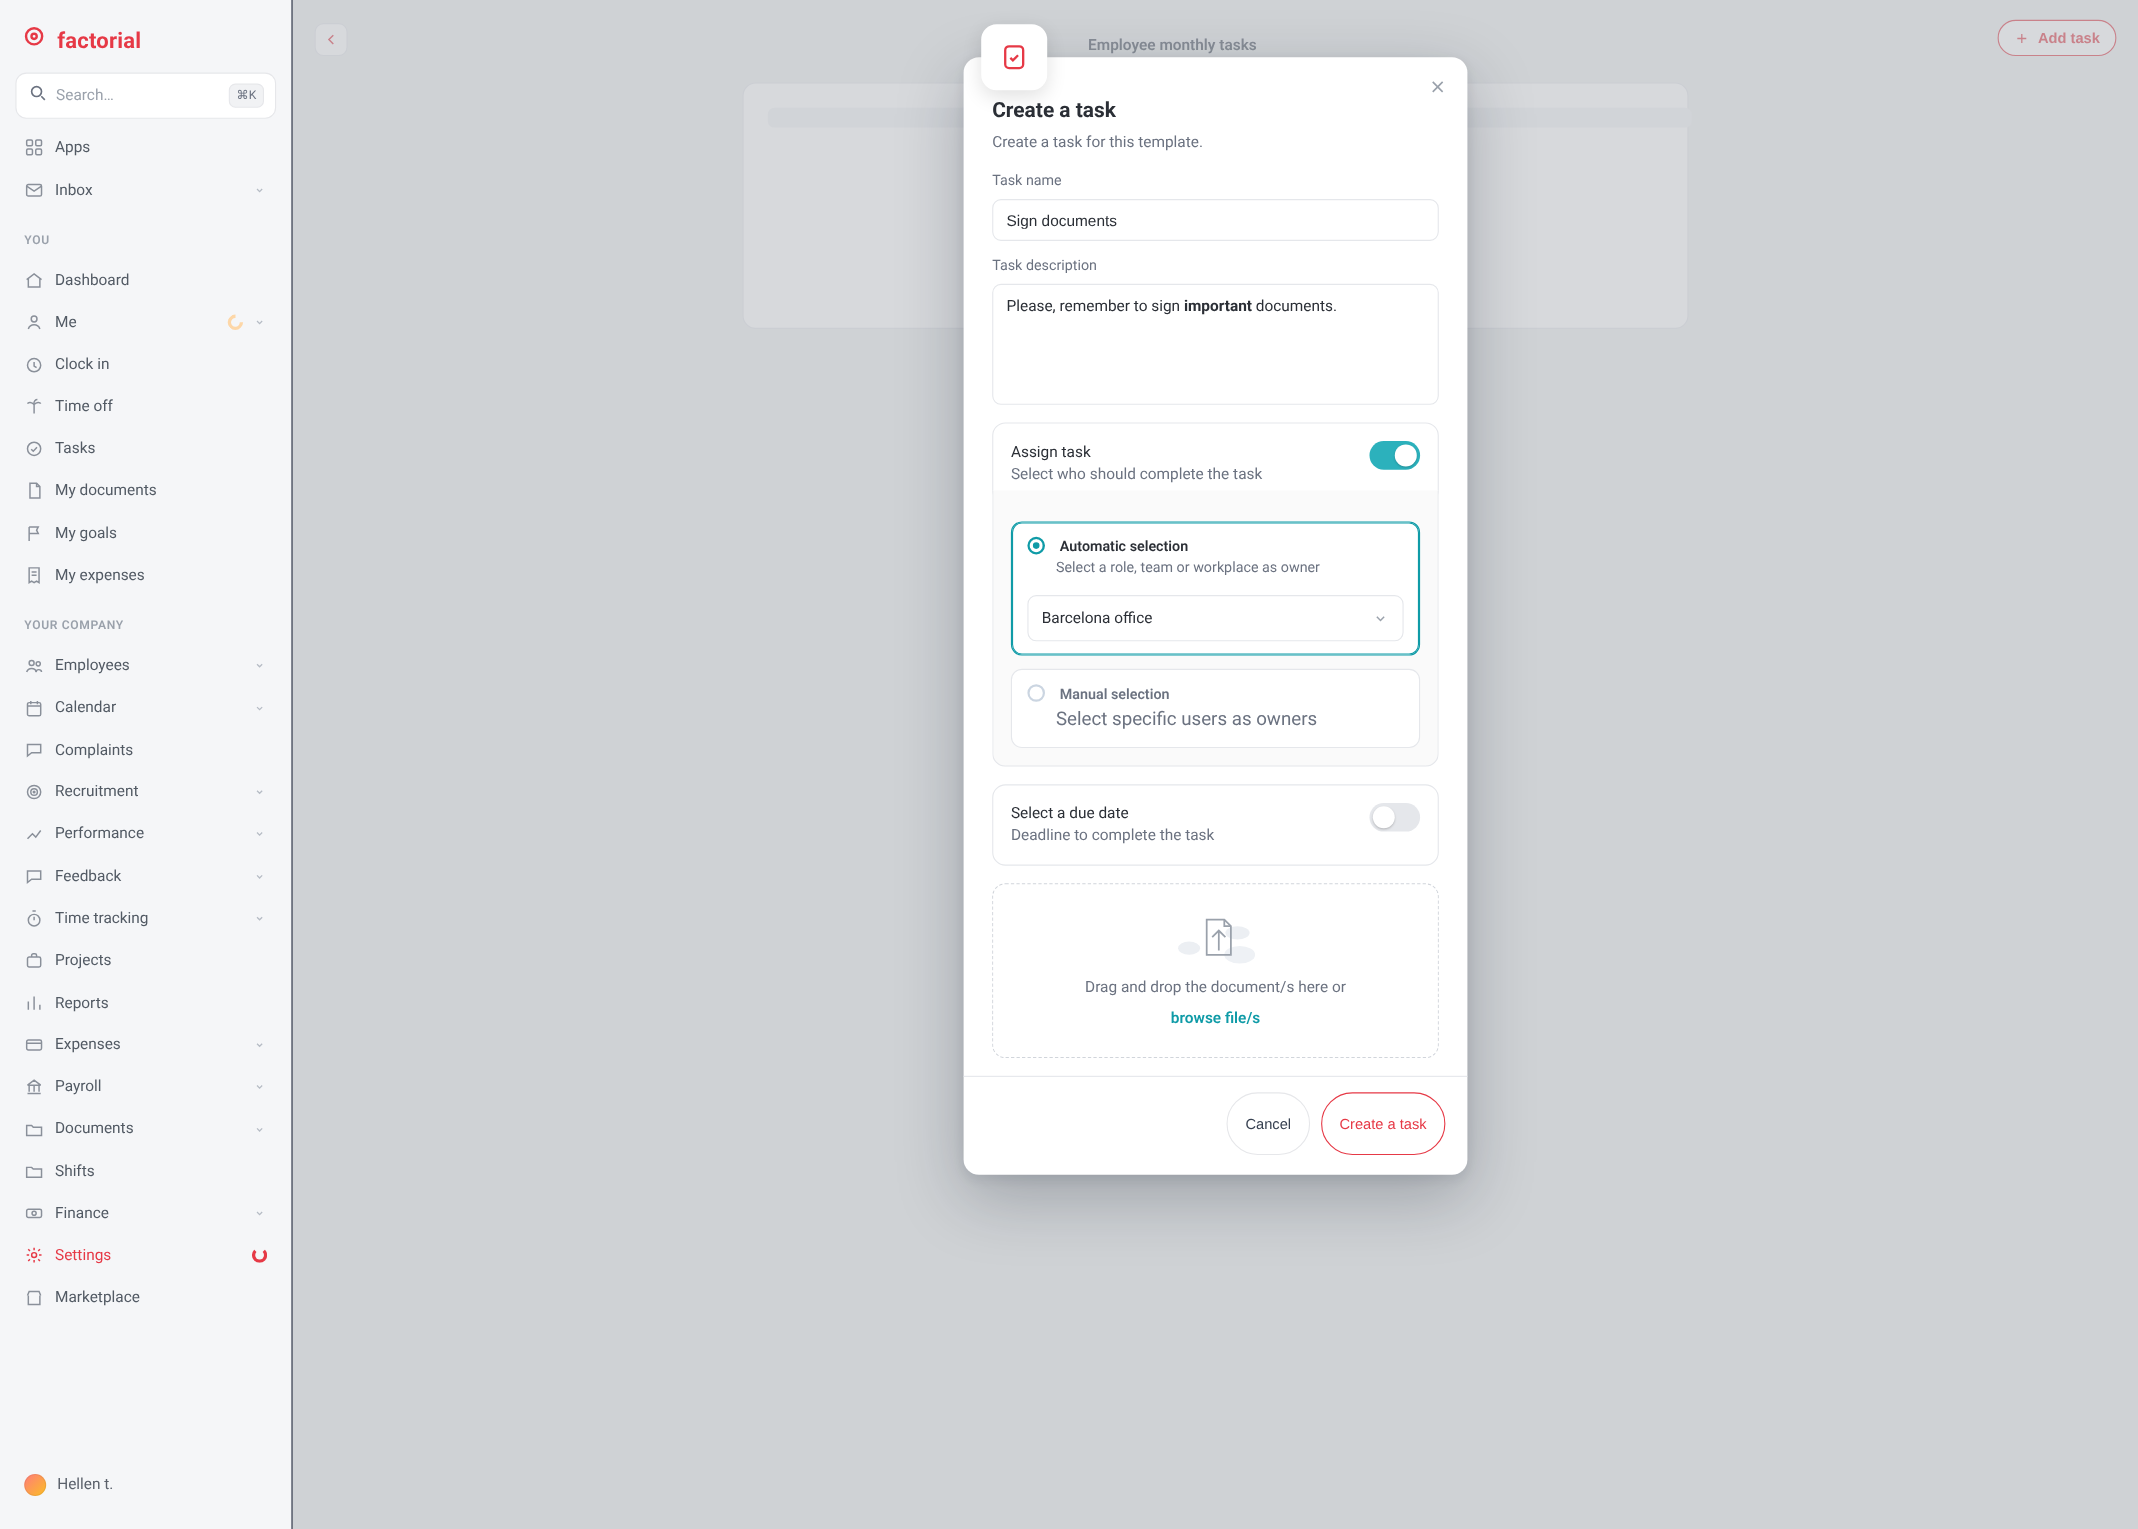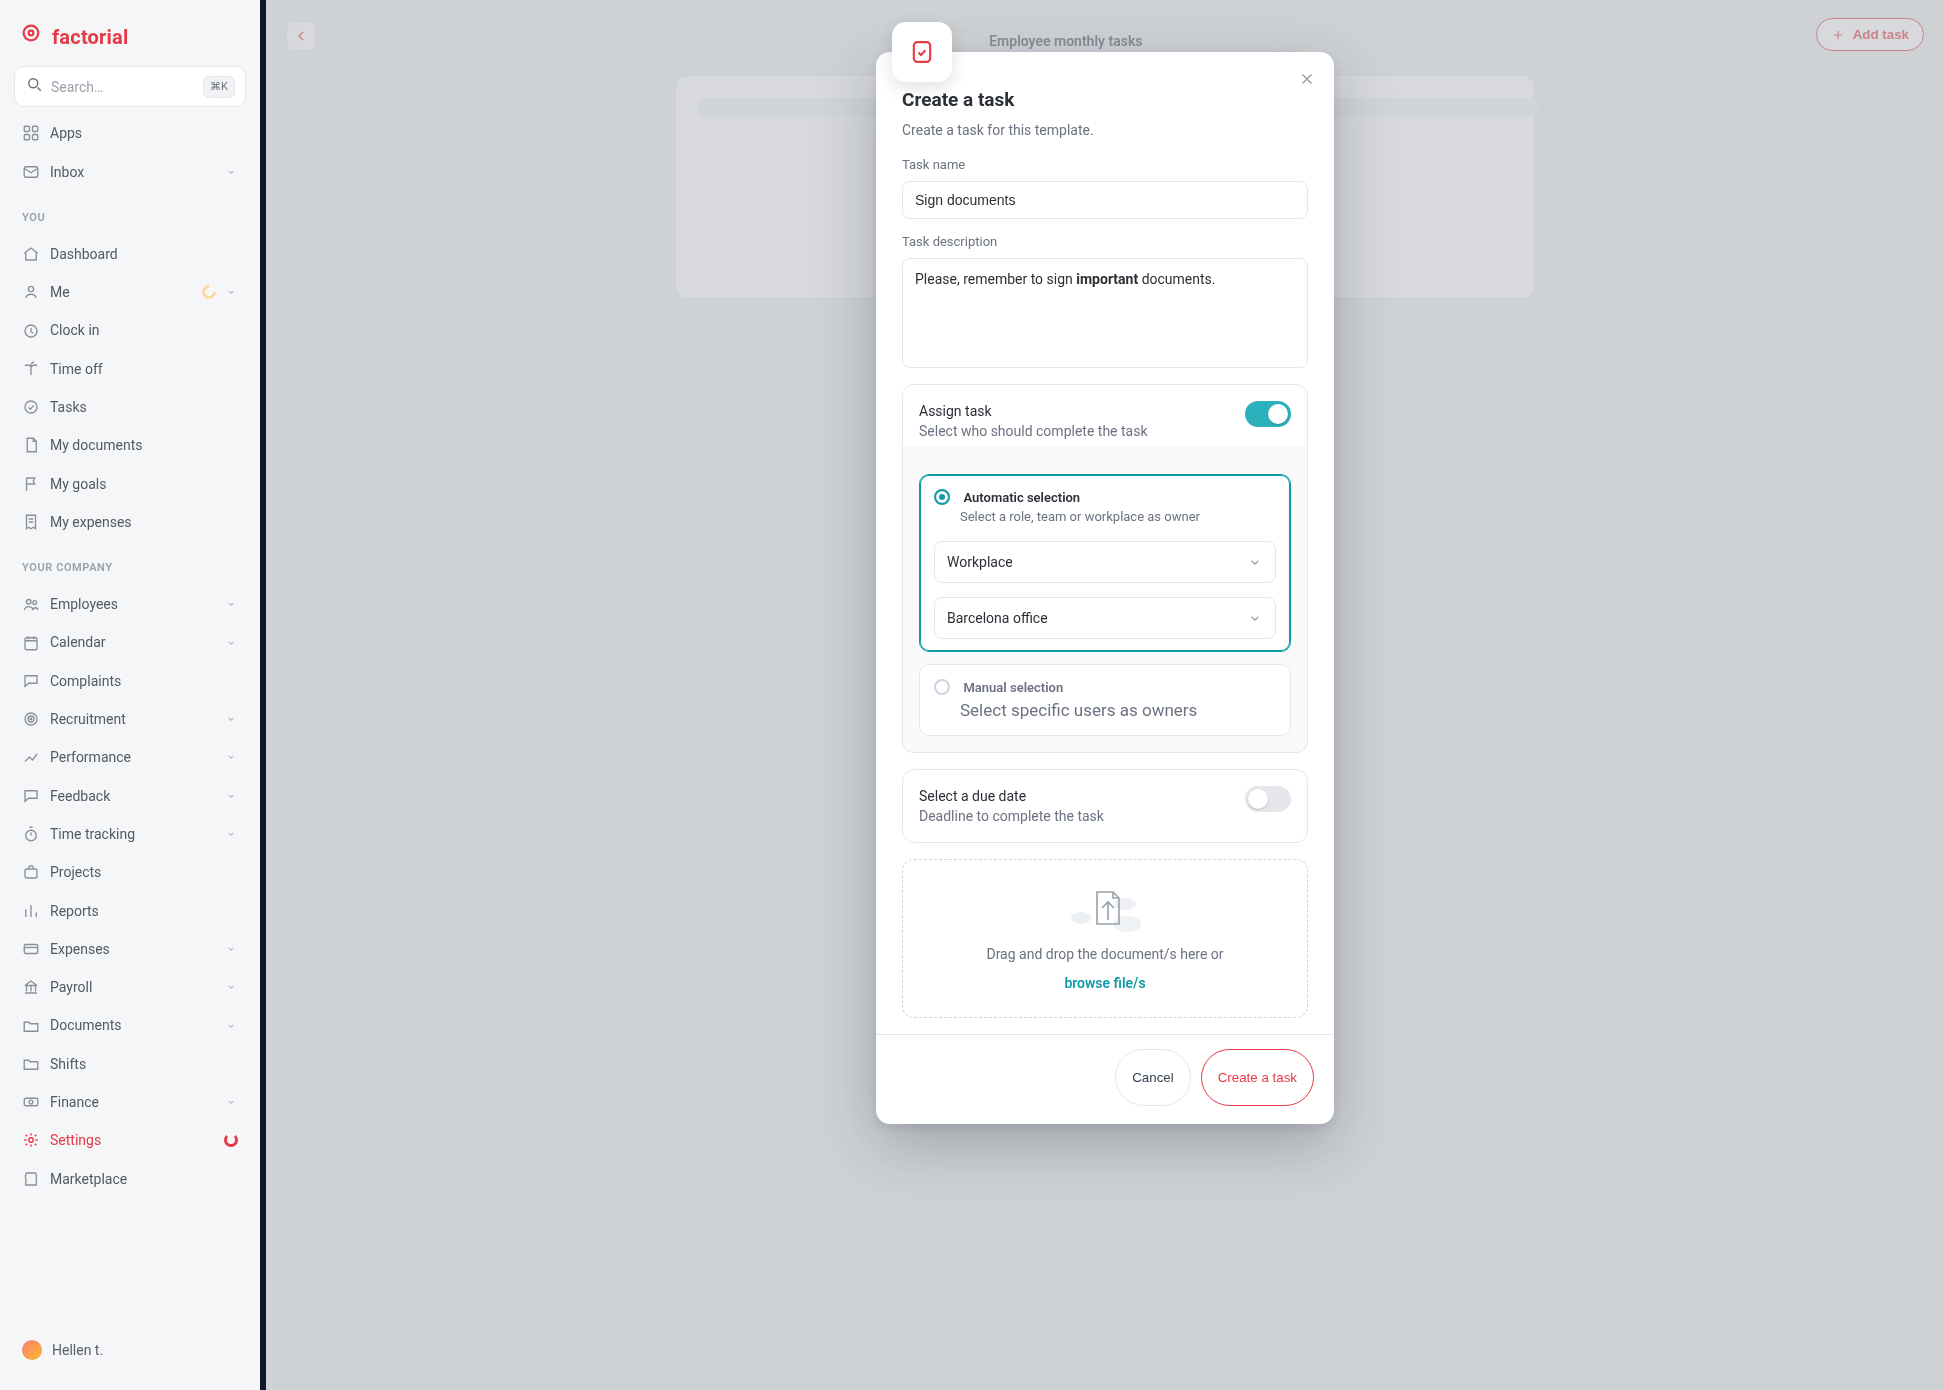--- a/index.html
+++ b/index.html
@@ -13,21 +13,21 @@
     --brand:#e63946;
     --brand-soft:#fca5a5;
     --teal:#0f9ba7;
     --teal-2:#2cb1bc;
     --sidebar-w:266px;
   }
   *{box-sizing:border-box;-webkit-font-smoothing:antialiased}
   body{margin:0;background:#e9eaec;color:var(--text);font:14px/1.45 -apple-system,BlinkMacSystemFont,"Segoe UI",Roboto,Helvetica,Arial,sans-serif}
   .app{display:flex;min-height:100vh;padding:0;position:relative}
   
-  .sidebar{width:var(--sidebar-w);padding:18px 14px 20px;background:#f5f6f8;border-right:6px solid #0f172a;display:flex;flex-direction:column;gap:8px}
+  .sidebar{width:var(--sidebar-w);padding:18px 14px 20px;background:#f5f6f8;border-right:1px solid #0f172a;display:flex;flex-direction:column;gap:8px}
   .brand{display:flex;align-items:center;gap:10px;color:var(--brand);font-weight:700;font-size:20px;letter-spacing:.2px;padding:4px 6px 6px}
   .brand svg{width:22px;height:22px;color:var(--brand)}
   .search{display:flex;align-items:center;justify-content:space-between;background:#ffffff;border:1px solid #e6e7ea;border-radius:10px;padding:8px 10px;color:var(--muted)}
   .search .left{display:flex;align-items:center;gap:8px}
   .kbd{background:#f1f2f4;border:1px solid #e6e7ea;border-radius:6px;color:#6b7280;font-size:11px;padding:2px 6px}
   .section-label{color:#9aa1ab;font-size:11px;font-weight:600;letter-spacing:.6px;margin:12px 8px 2px;text-transform:uppercase}
   .nav{display:flex;flex-direction:column;gap:2px}
   .nav-item{display:flex;align-items:center;justify-content:space-between;gap:8px;border-radius:8px;padding:8px 8px;color:#525a64;cursor:pointer}
   .nav-item .lft{display:flex;align-items:center;gap:10px}
   .nav-item .icon{width:18px;height:18px;color:#8a909a;display:inline-flex;align-items:center;justify-content:center}
@@ -532,26 +532,20 @@
           </div>
 
           <div class="assign-sub">
             <div class="radio-card active">
               <div><span class="radio on"></span>
                 <span class="lbl-strong" style="font-weight:600;font-size:13px">Automatic selection</span>
               </div>
               <div style="margin-left:26px;color:var(--muted);font-size:13px">Select a role, team or workplace as owner</div>
               <div class="select-row">
                 <div class="select">
-                  <span>Workplace</span>
-                  <svg class="caret" viewBox="0 0 24 24" fill="none" stroke="currentColor" stroke-width="2">
-                      <path d="M7 10l5 5 5-5"></path>
-                    </svg>
-                </div>
-                <div class="select">
                   <span>Barcelona office</span>
                   <svg class="caret" viewBox="0 0 24 24" fill="none" stroke="currentColor" stroke-width="2">
                       <path d="M7 10l5 5 5-5"></path>
                     </svg>
                 </div>
               </div>
             </div>
 
             <div class="radio-card">
               <div><span class="radio"></span>

